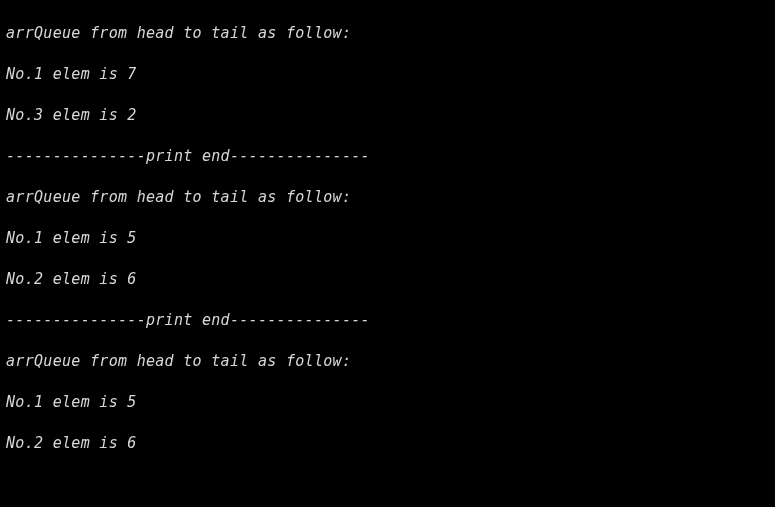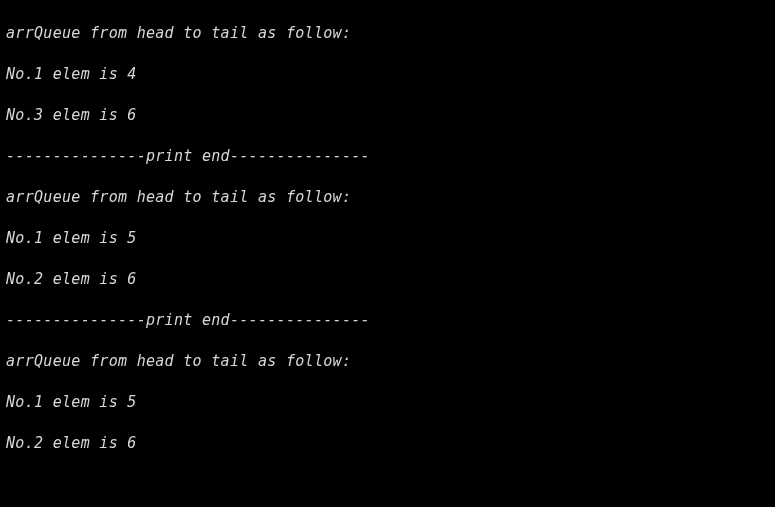--- a/index.html
+++ b/index.html
@@ -22,22 +22,22 @@
   .line {
     display: block;
     font-style: italic;
   }
 </style>
 </head>
 <body>
 
 <div class="terminal">
 <span class="line">arrQueue from head to tail as follow:</span>
-<span class="line">No.1 elem is 4</span>
-<span class="line">No.3 elem is 6</span>
+<span class="line">No.1 elem is 7</span>
+<span class="line">No.3 elem is 2</span>
 <span class="line">---------------print end---------------</span>
 <span class="line">arrQueue from head to tail as follow:</span>
 <span class="line">No.1 elem is 5</span>
 <span class="line">No.2 elem is 6</span>
 <span class="line">---------------print end---------------</span>
 <span class="line">arrQueue from head to tail as follow:</span>
 <span class="line">No.1 elem is 5</span>
 <span class="line">No.2 elem is 6</span>
 
 

